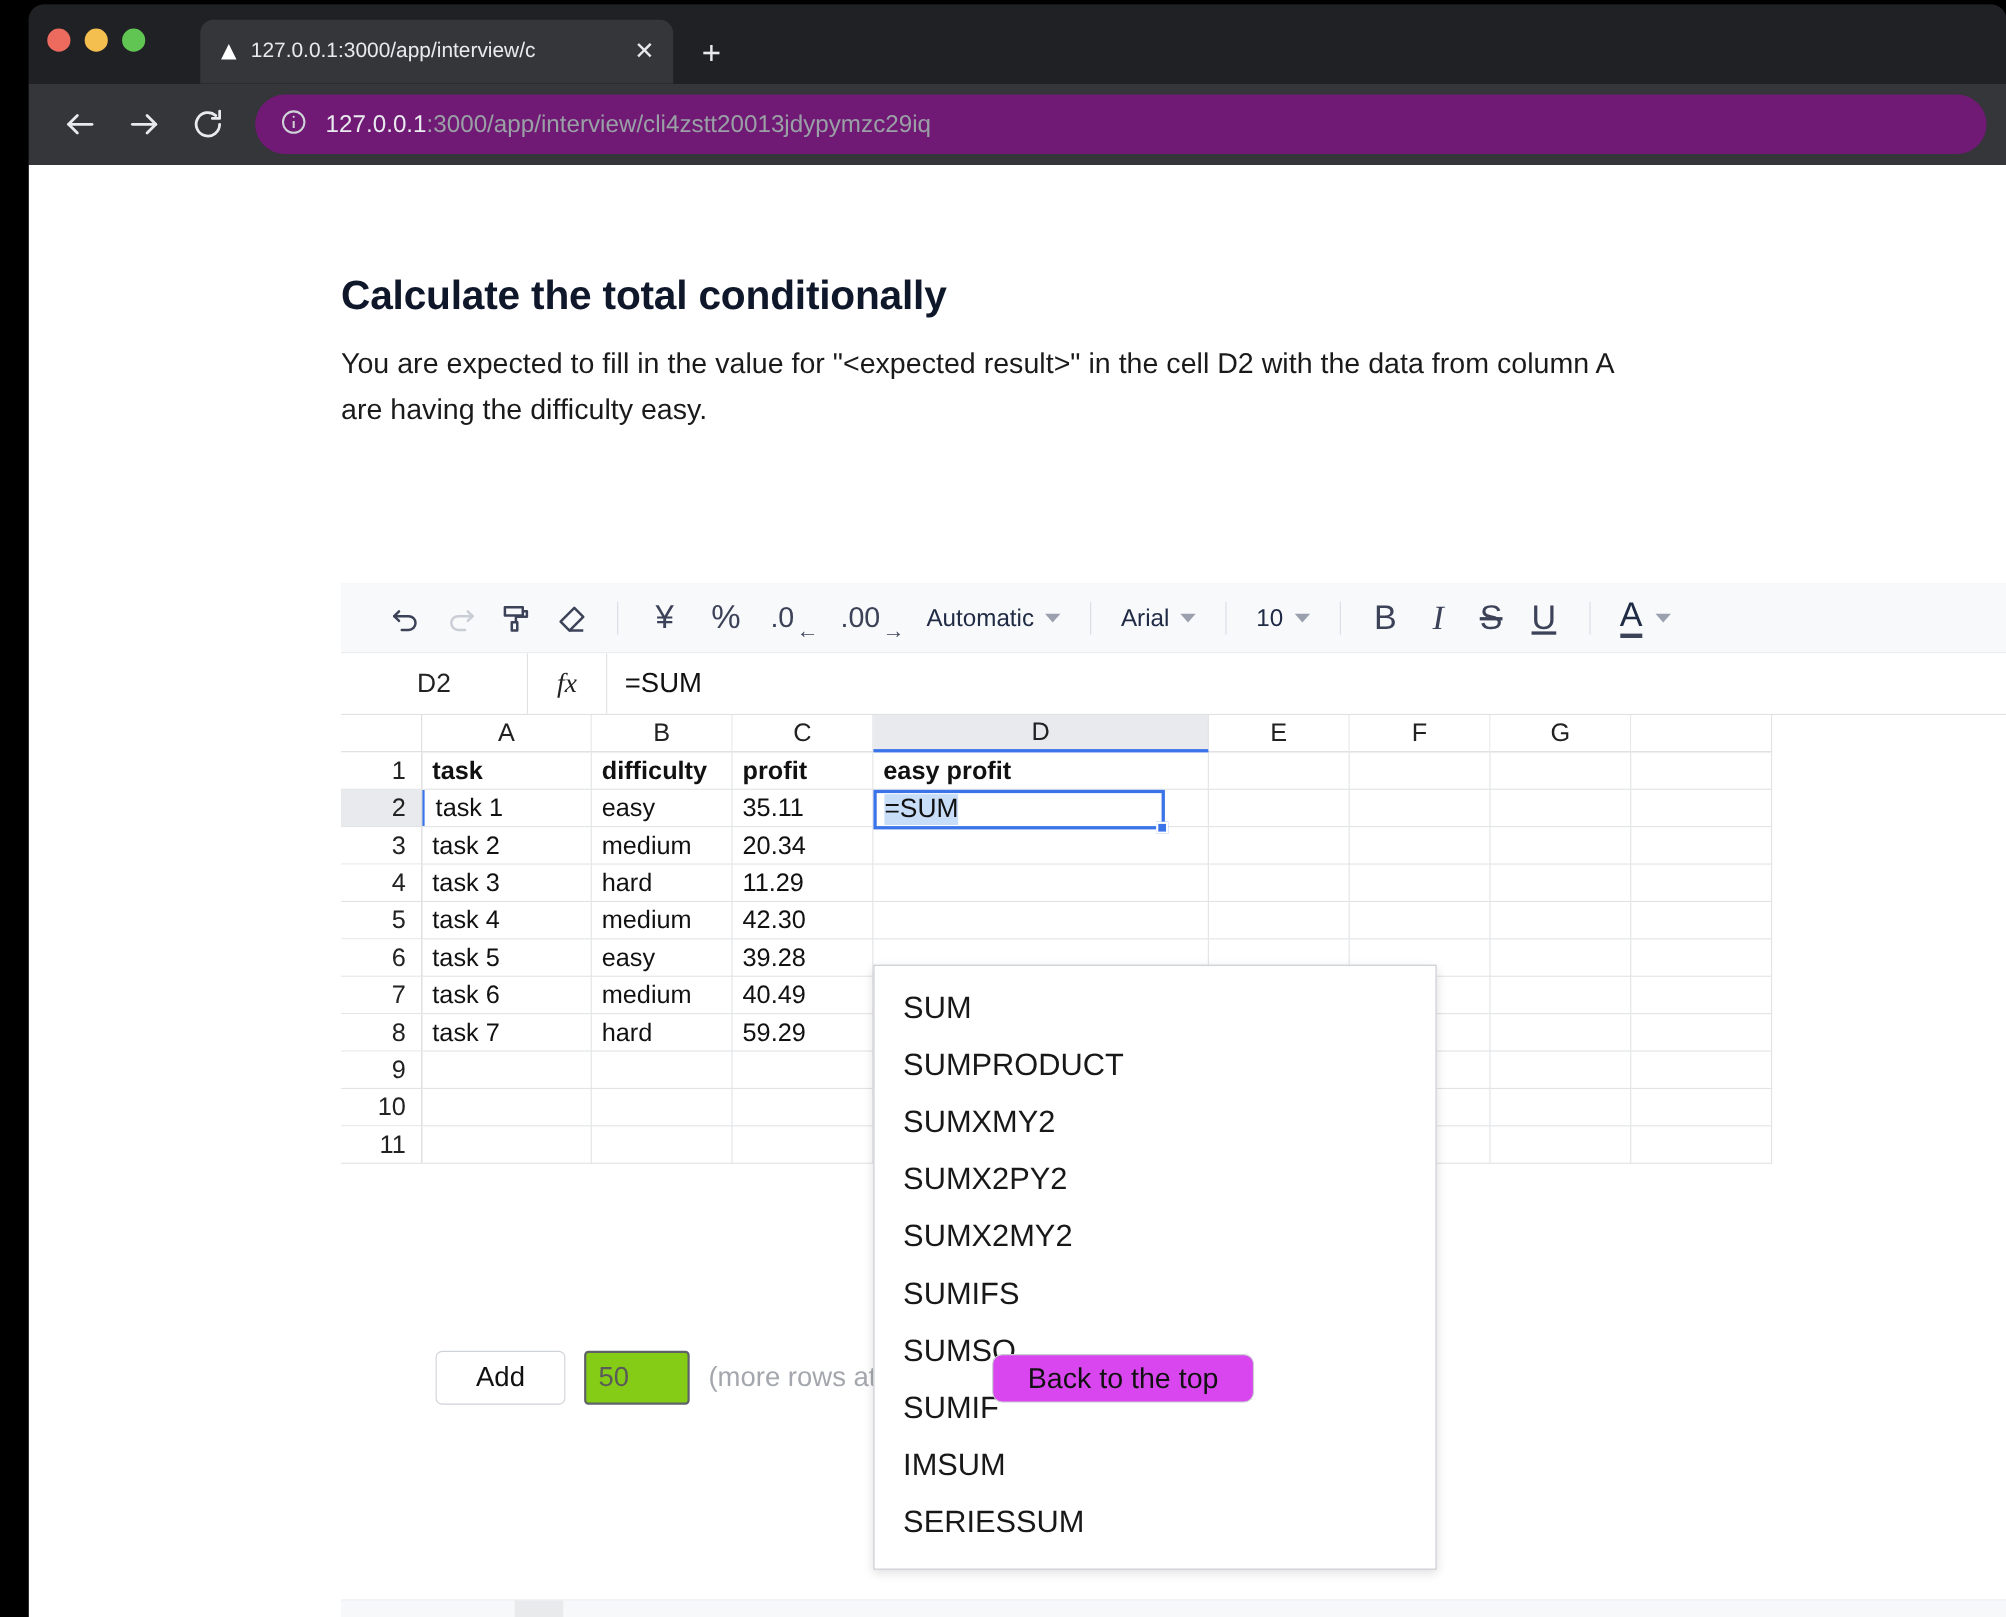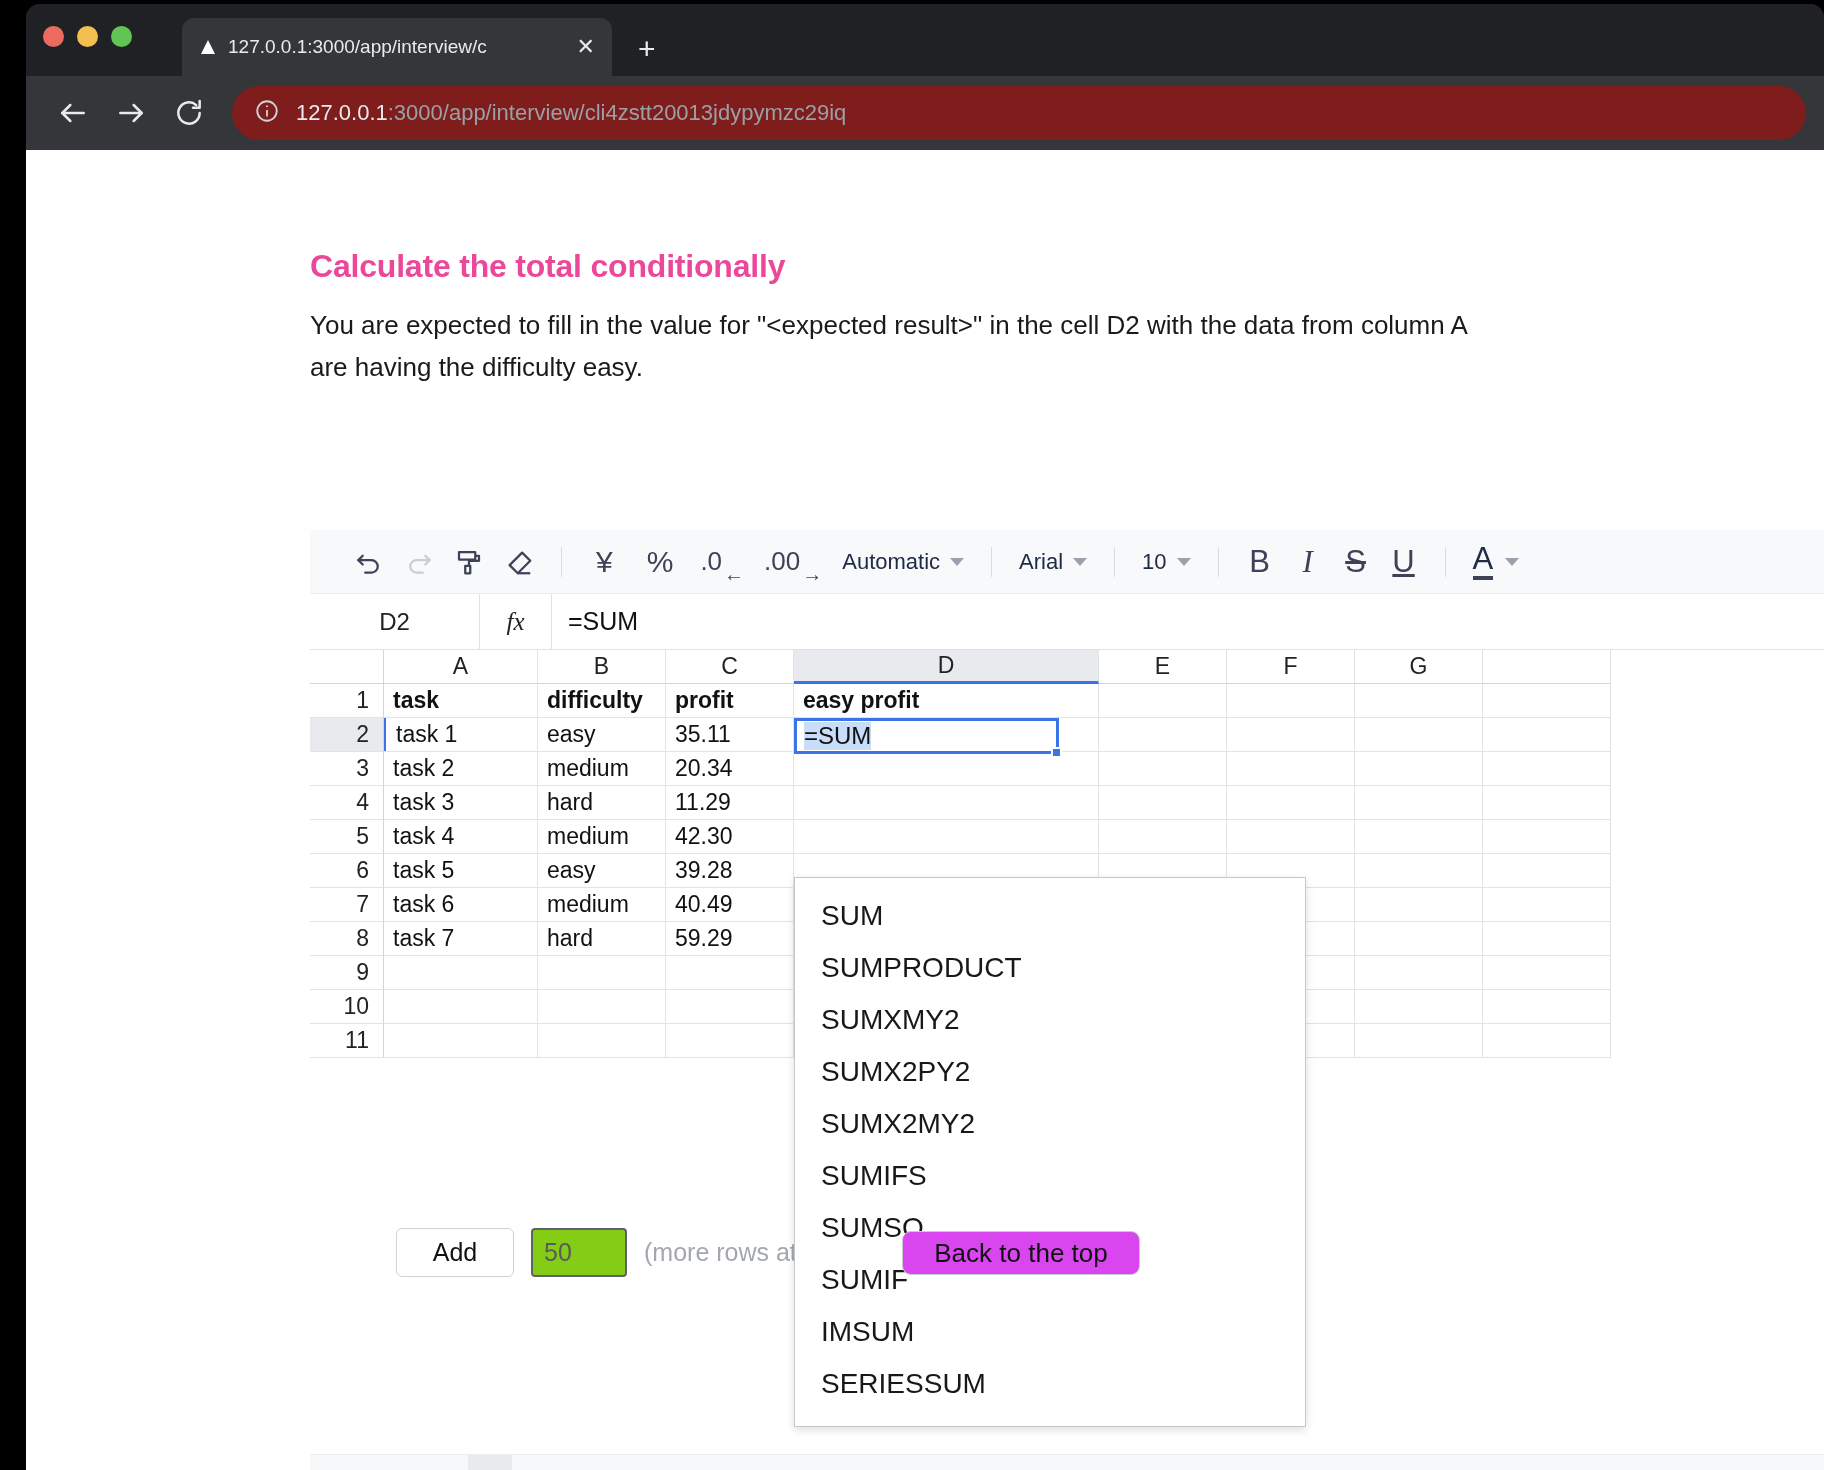--- a/index.html
+++ b/index.html
@@ -77,21 +77,21 @@
     gap: 0;
   }
   .nav-btn {
     width: 58px; height: 58px;
     display: flex; align-items: center; justify-content: center;
     color: #e8eaed;
   }
   #omnibox {
     flex: 1 1 auto;
     height: 54px;
-    background: #7f1d1d;
+    background: #701a75;
     border-radius: 27px;
     margin-left: 14px;
     display: flex; align-items: center;
     padding: 0 22px;
     gap: 16px;
   }
   #omnibox-url {
     font-size: 22px;
     color: #9aa0a6;
     white-space: nowrap;
@@ -105,23 +105,23 @@
     width: 1798px; height: 1320px;
     background: #ffffff;
     overflow: hidden;
   }
   #content {
     position: absolute;
     left: 284px; top: 98px;
     width: 1500px;
   }
   #task-heading {
-    font-size: 32px;
+    font-size: 37px;
     font-weight: bold;
-    color: #ec4899;
+    color: #0f172a;
     letter-spacing: -0.2px;
   }
   #task-description {
     margin-top: 19px;
     font-size: 26px;
     color: #1a1a1a;
     line-height: 1.62;
     white-space: nowrap;
     width: 1540px;
   }

